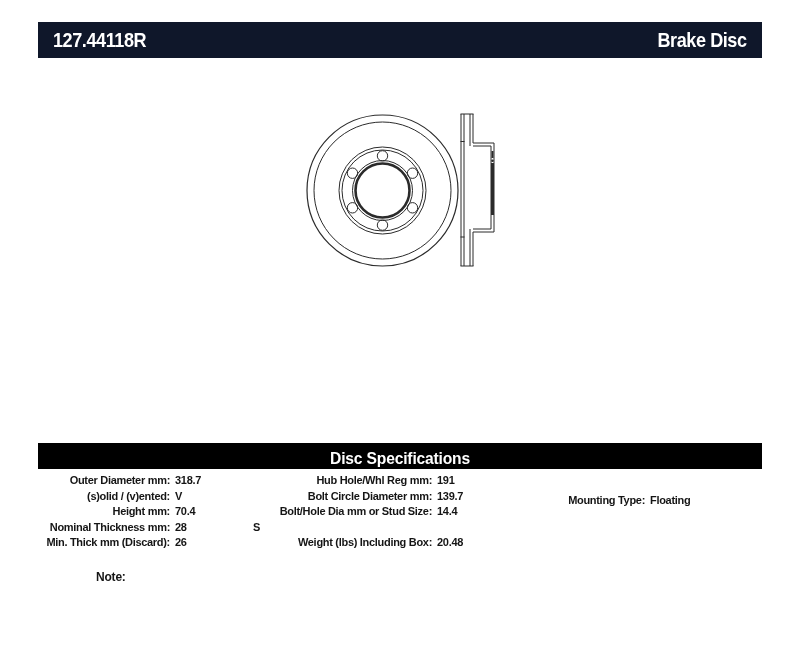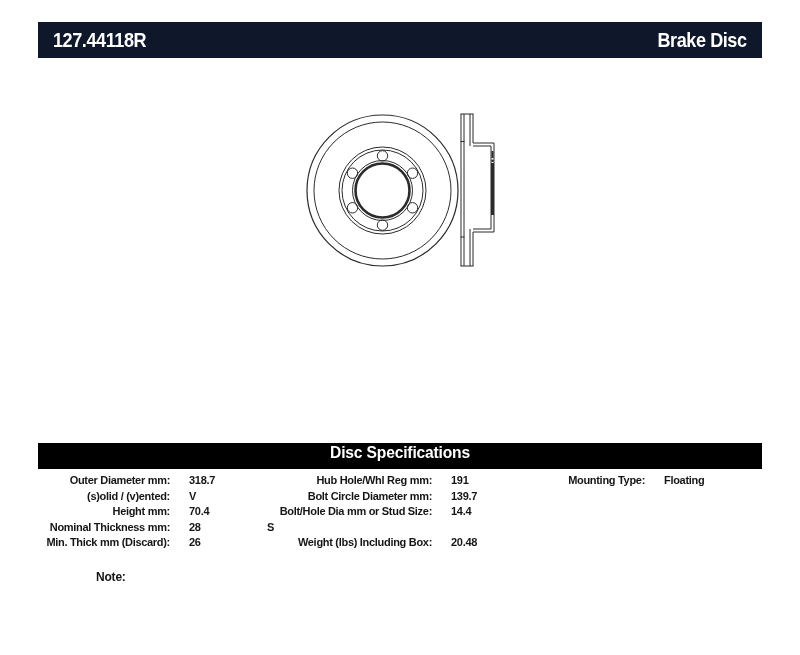--- a/index.html
+++ b/index.html
@@ -32,21 +32,21 @@
     position: absolute; left: 290px; top: 100px;
     width: 215px; height: 180px;
   }
   .drawing * { vector-effect: non-scaling-stroke; }
 
   
   .spec-bar {
     position: absolute; left: 38px; top: 443px;
     width: 724px; height: 26px;
     background: #000;
-    display: flex; align-items: flex-start; justify-content: center;
+    display: flex; align-items: flex-end; justify-content: center;
   }
   .spec-bar .spec-title {
     color: #fff; font-weight: bold; font-size: 17px; letter-spacing: -0.2px;
     transform: scaleX(0.92); transform-origin: center;
     white-space: nowrap;
   }
 
   
   .spec-col { position: absolute; top: 474px; }
   .spec-col.c1 { left: 20px; }
@@ -55,22 +55,22 @@
   .spec-row {
     display: flex; align-items: baseline;
     height: 15.6px;
     font-size: 11px; font-weight: bold; letter-spacing: -0.3px;
     color: #151515;
     white-space: nowrap;
   }
   .spec-label { display: inline-block; text-align: right; }
   .c1 .spec-label { width: 150px; }
   .c2 .spec-label { width: 184px; }
-  .c3 .spec-label { width: 147px; }
-  .spec-value { margin-left: 19px; }
+  .c3 .spec-label { width: 147px; margin-top: 20px; }
+  .spec-value { margin-left: 5px; }
 
   
   .note-label {
     position: absolute; left: 96px; top: 570px;
     font-size: 12px; font-weight: bold; letter-spacing: -0.2px; color: #151515;
   }
 </style>
 </head>
 <body>
 

